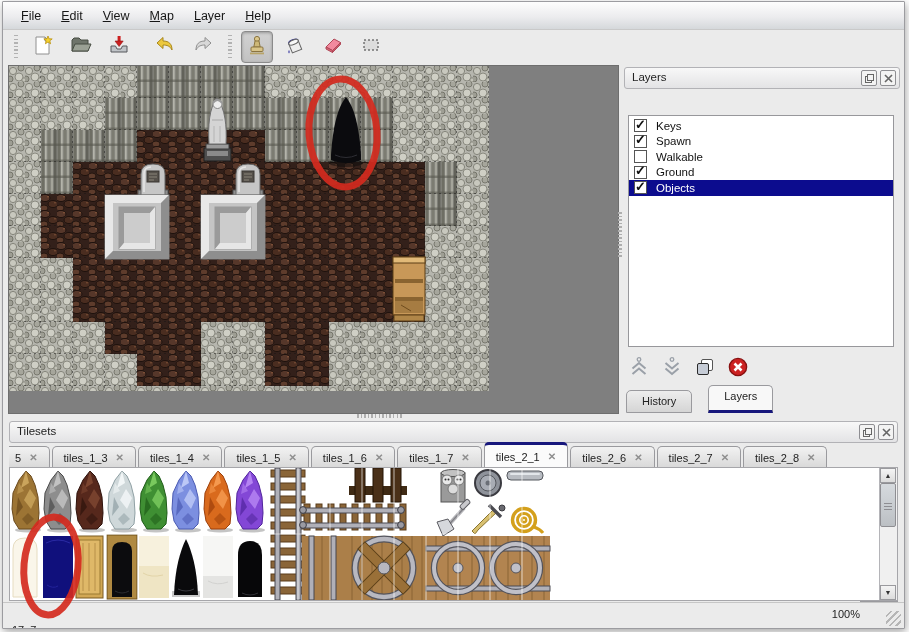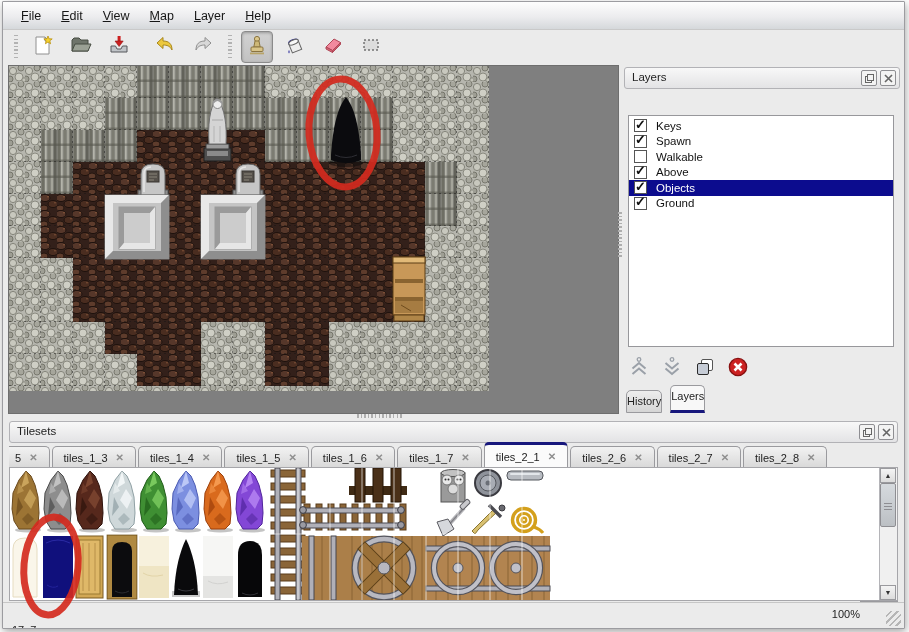--- a/index.html
+++ b/index.html
@@ -46,22 +46,22 @@
         box-shadow:4px 0 #9a9a9a,8px 0 #9a9a9a,0 4px #9a9a9a,4px 4px #9a9a9a,8px 4px #9a9a9a}
   .layer-list{position:absolute;left:6px;top:50px;width:266px;height:232px;background:#fff;border:1px solid #97979b;
               padding-top:2px;box-sizing:border-box}
   .layer-row{display:flex;align-items:center;height:15.5px;padding-left:5px;font-size:11.5px;color:#111}
   .layer-row.selected{background:#0c0c8e;color:#fff}
   .cb{width:11px;height:11px;border:1px solid #555;background:#fff;margin-right:9px;position:relative;flex:none}
   .cb.checked::after{content:"\2713";position:absolute;left:0px;top:-3.5px;font-size:13px;font-weight:bold;color:#111}
   .layer-btns{position:absolute;left:6px;top:292px;height:24px;display:flex;gap:11px;align-items:center}
   .lb{width:22px;height:22px;display:flex;align-items:center;justify-content:center}
   .dock-tabs{position:absolute;left:4px;top:320px;display:flex;align-items:flex-end}
-  .dock-tab{height:21px;padding:0 0;border:1px solid #9a9a9e;border-radius:5px 5px 0 0;
-            background:linear-gradient(#ededed,#d5d5d5);font-size:11px;line-height:20px;margin-right:8px;color:#222}
+  .dock-tab{height:21px;padding:0 15px;border:1px solid #9a9a9e;border-radius:5px 5px 0 0;
+            background:linear-gradient(#ededed,#d5d5d5);font-size:11px;line-height:20px;margin-right:16px;color:#222}
   .dock-tab.active{height:24px;background:#f8f8f8;border-bottom:3px solid #17177c;line-height:21px}
   
   .bdock{position:absolute;left:4px;top:417px;width:893px;height:183px}
   .ts-tabs{position:absolute;left:2px;top:23px;right:40px;height:26px;display:flex;align-items:flex-end;overflow:hidden}
   .ts-tab{height:22px;border:1px solid #9a9a9e;border-bottom:none;border-radius:5px 5px 0 0;flex:none;
           background:linear-gradient(#f2f2f2,#d8d8d8);display:flex;align-items:center;gap:8px;
           padding:0 11px;font-size:11px;color:#222;margin-right:2px;box-sizing:border-box}
   .ts-tab.first{margin-left:-6px}
   .ts-tab.active{height:26px;background:#fbfbfb;border-top:3px solid #17177c}
   .tab-x{color:#8e8e8e;font-size:10px;font-weight:bold}
@@ -444,29 +444,25 @@
         <div class="layer-row">
           <span class="cb checked"></span>
           <span>Spawn</span>
         </div>
         <div class="layer-row">
           <span class="cb"></span>
           <span>Walkable</span>
         </div>
         <div class="layer-row">
           <span class="cb checked"></span>
-          <span>Above</span>
+          <span>Ground</span>
         </div>
         <div class="layer-row selected">
           <span class="cb checked"></span>
           <span>Objects</span>
-        </div>
-        <div class="layer-row">
-          <span class="cb checked"></span>
-          <span>Ground</span>
         </div>
       </div>
     <div class="layer-btns" id="layerbtns">
         <span class="lb">
           <span><svg width="22" height="22">
               <circle cx="11" cy="3.5" r="1.8" fill="none" stroke="#9aa0a8" stroke-width="1.3"></circle>
               <path d="M4.5,12.5 L11,7 L17.5,12.5" fill="none" stroke="#9aa0a8" stroke-width="2"></path>
               <path d="M4.5,18 L11,12.5 L17.5,18" fill="none" stroke="#9aa0a8" stroke-width="2"></path>
             </svg></span>
         </span>

